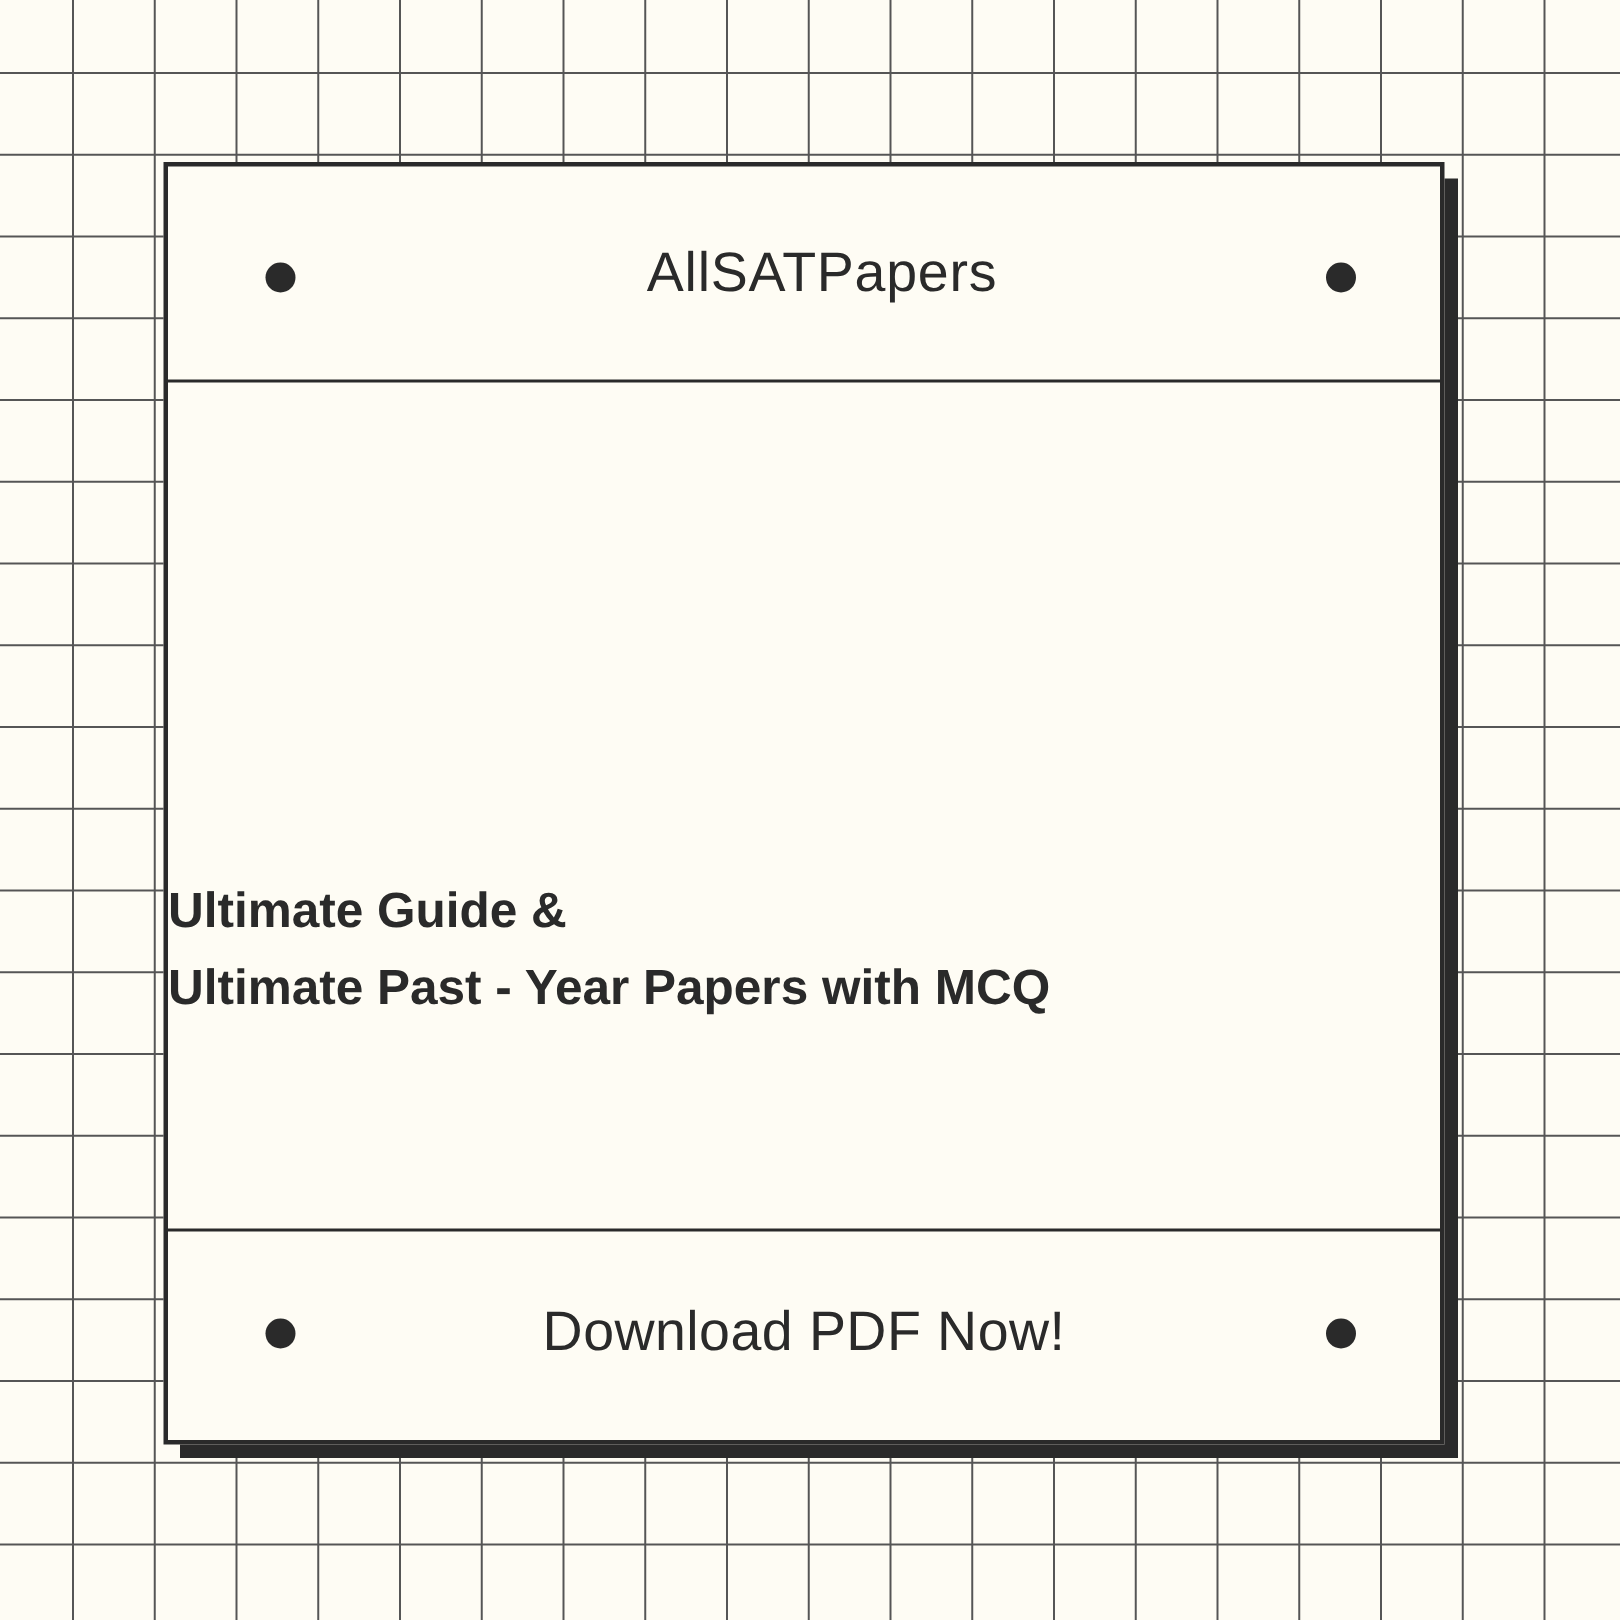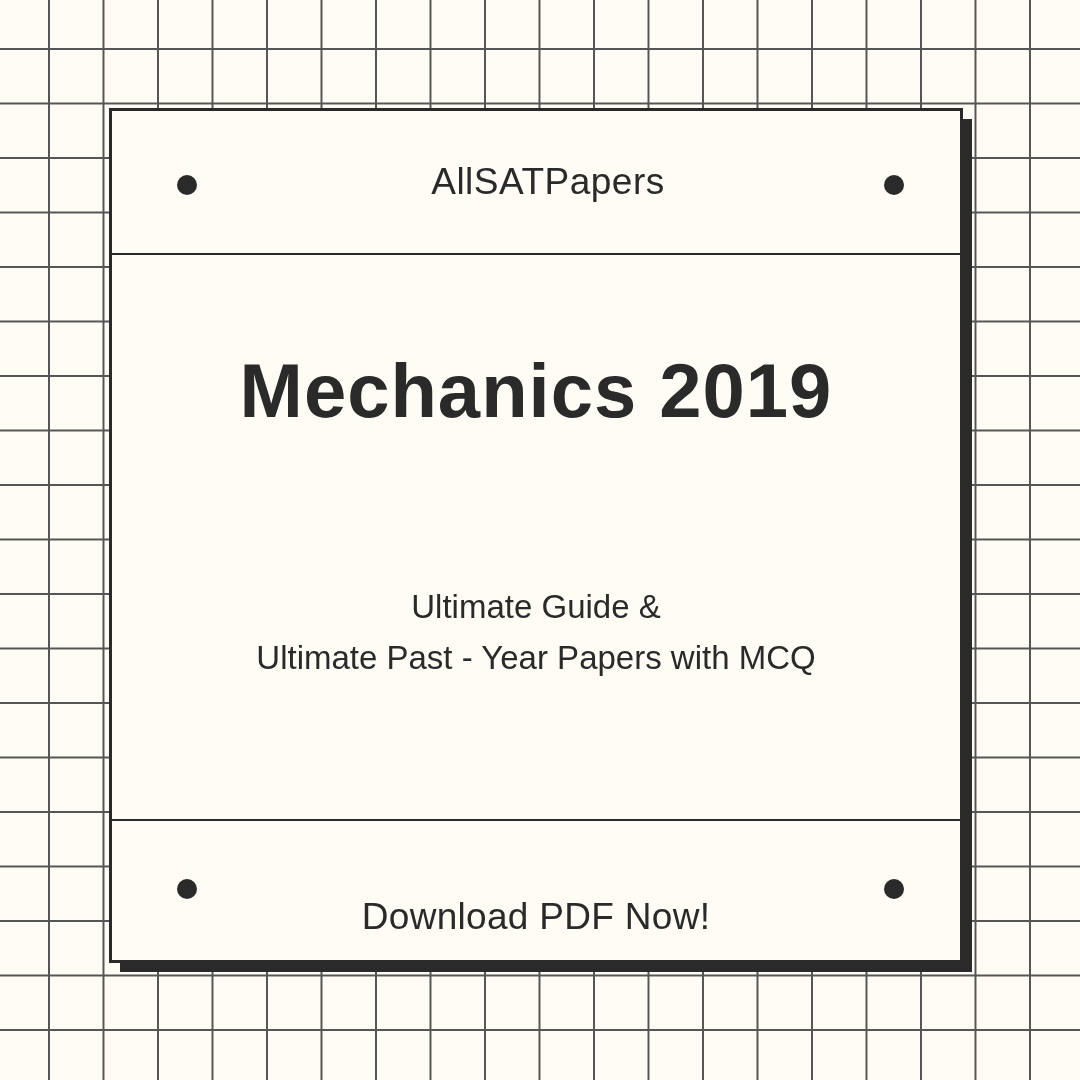--- a/index.html
+++ b/index.html
@@ -33,48 +33,47 @@
   .dot {
     position:absolute; width:20px; height:20px; border-radius:50%;
     background:#2a2a2a;
   }
   .brand {
     position:absolute; left:0; right:0; top:50px; text-align:center;
     font-size:37px; font-weight:normal; letter-spacing:0.5px;padding-left:24px;
   }
   .cta {
     position:absolute; left:0; right:0; top:46px; text-align:center;
-    font-size:37px; font-weight:normal; letter-spacing:0.3px;margin-top:29px;
+    font-size:37px; font-weight:normal; letter-spacing:0.3px;
   }
   .title {
     position:absolute; left:0; right:0; top:224px; text-align:center;
     font-size:76px; font-weight:bold; line-height:111px;
     letter-spacing:1px;
   }
   .title div { white-space:nowrap; }
   .subtitle {
-    position:absolute; left:0; right:0; top:470px; text-align:center;
-    font-size:33px; font-weight:normal; line-height:51px;
+    position:absolute; left:0; right:0; top:470px; 
+    font-size:33px; font-weight:bold; line-height:51px;
   }
   .subtitle div { white-space:nowrap; }
 </style>
 </head>
 <body>
 
 <div class="shadow"></div>
 
 <div class="card">
   <div class="header">
     <span class="dot" style="left:65px; top:64px;"></span>
     <div class="brand">AllSATPapers</div>
     <span class="dot" style="left:772px; top:64px;"></span>
   </div>
 
   <div class="title">
-    <div>Mechanics 2019</div>
   </div>
 
   <div class="subtitle">
     <div>Ultimate Guide &amp;</div>
     <div>Ultimate Past - Year Papers with MCQ</div>
   </div>
 
   <div class="footer">
     <span class="dot" style="left:65px; top:58px;"></span>
     <div class="cta">Download PDF Now!</div>

